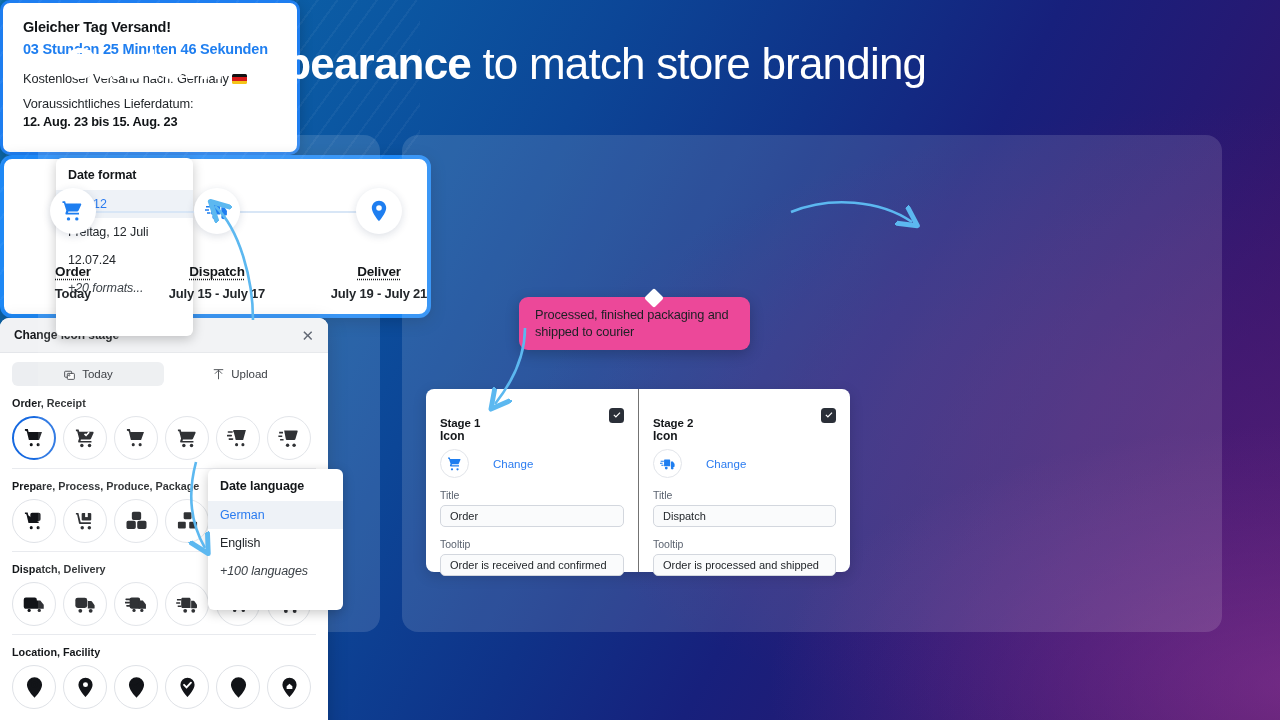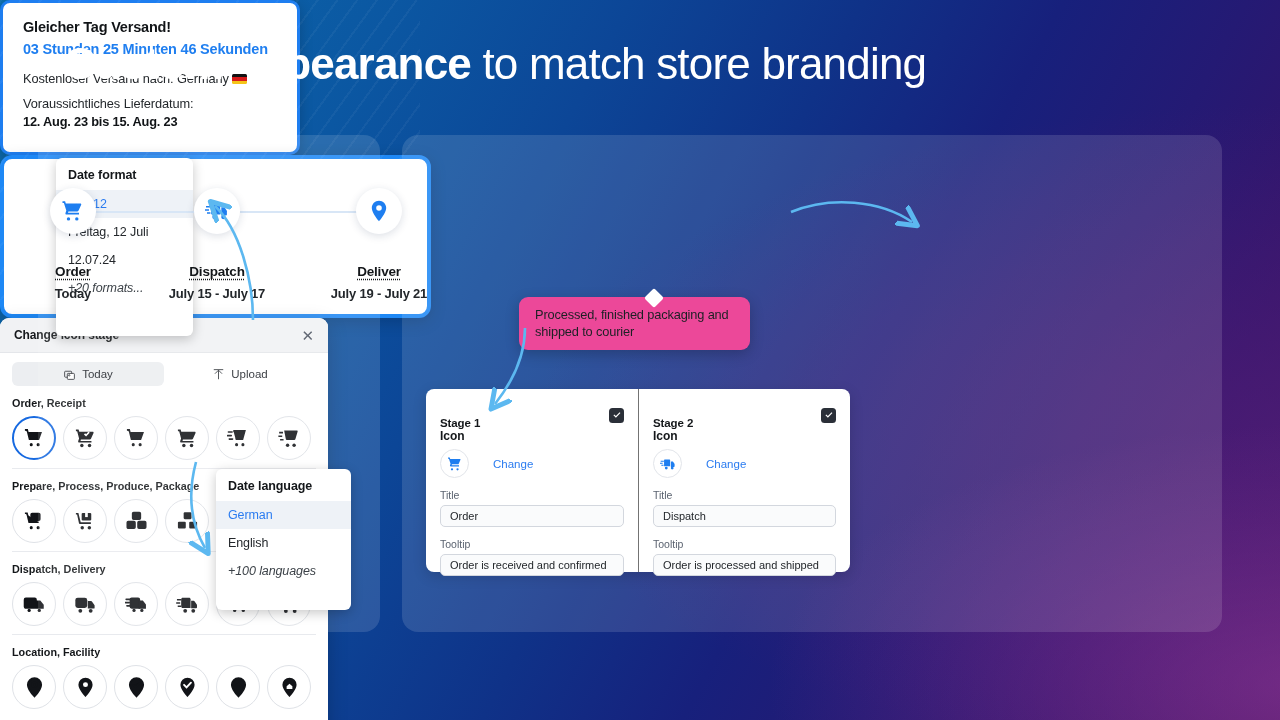--- a/index.html
+++ b/index.html
@@ -89,21 +89,21 @@
   .g-date { font-size: 12.8px; font-weight: 700; color: #101316; margin-top: 3px; letter-spacing: -0.2px; }
   .flag { display: inline-block; width: 15px; height: 10px; border-radius: 1.5px;
     vertical-align: -1px; margin-left: 3px; overflow: hidden; position: relative; }
   .flag i { position: absolute; left: 0; width: 100%; height: 33.34%; display: block; }
   .flag i:nth-child(1) { top: 0; background: #121212; }
   .flag i:nth-child(2) { top: 33.3%; background: #d71a1a; }
   .flag i:nth-child(3) { top: 66.6%; background: #f5c419; }
 
   
   #date-lang-card {
-    left: 216px; top: 469px; width: 135px; height: 141px;
+    left: 208px; top: 469px; width: 135px; height: 141px;
     border-radius: 6px; overflow: hidden;
     box-shadow: 0 3px 12px rgba(0,0,0,0.22);
   }
 
   
   #timeline-card {
     left: 419px; top: 157px; width: 431px; height: 163px;
     border: 4px solid #1e88f5; border-radius: 12px; background: #fff;
     box-shadow: 0 4px 16px rgba(0,0,0,0.18);
   }

